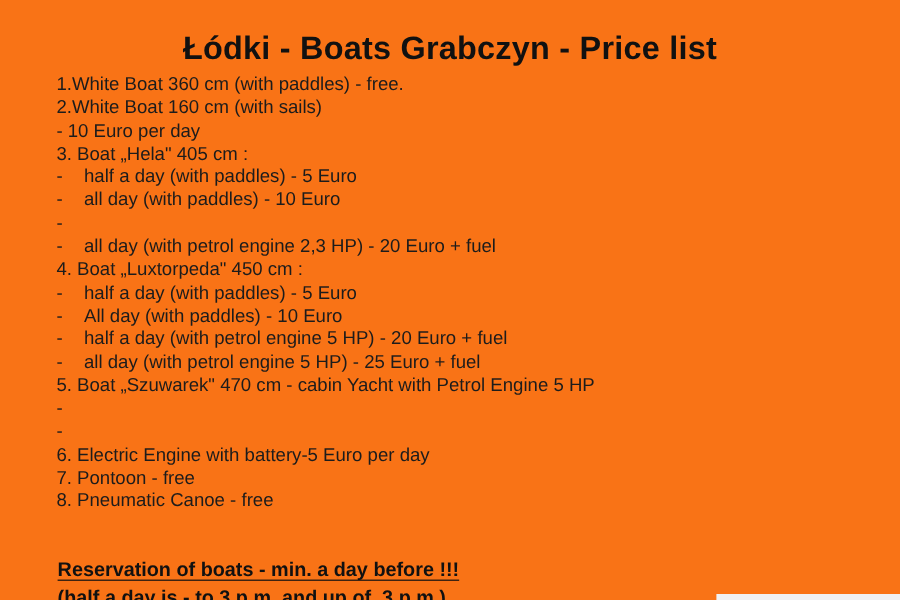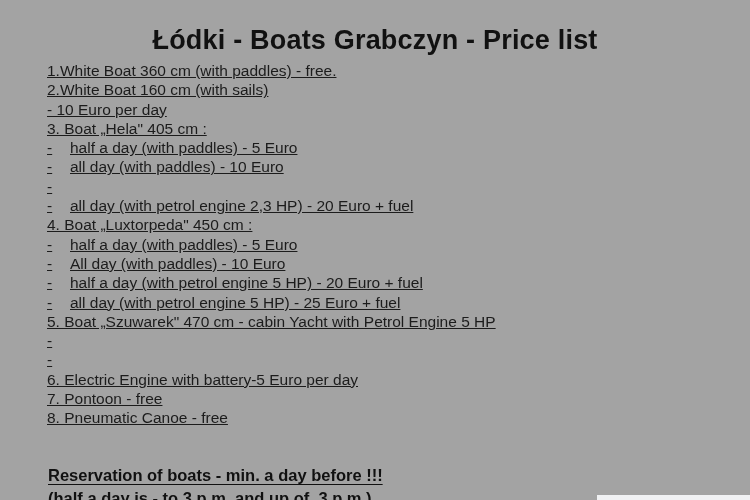--- a/index.html
+++ b/index.html
@@ -7,21 +7,21 @@
     width: 750px; height: 500px;
     background: #ffffff;
     font-family: "Liberation Sans", "DejaVu Sans", sans-serif;
     color: #1c1c1c;
     overflow: hidden;
     position: relative;
   }
   .page {
     position: absolute;
     inset: 0;
-    background: #a3a3a3;
+    background: #f97316;
   }
   .title {
     position: absolute;
     top: 25px;
     left: 0;
     width: 100%;
     text-align: center;
     font-size: 27px;
     font-weight: bold;
     letter-spacing: 0.2px;
@@ -30,21 +30,21 @@
   }
   .list {
     position: absolute;
     left: 45px;
     top: 61px;
     width: 660px;
     font-size: 15.5px;
     line-height: 19.3px;
     color: #1c1c1c;
   }
-  .row { white-space: pre; text-decoration: underline; }
+  .row { white-space: pre; }
   .row.dash { display: flex; }
   .row.dash .dash-b {
     display: inline-block;
     width: 25px;
     flex: 0 0 25px;
     padding-left: 2px;
   }
   .row.item { padding-left: 2px; }
   .footer {
     position: absolute;

